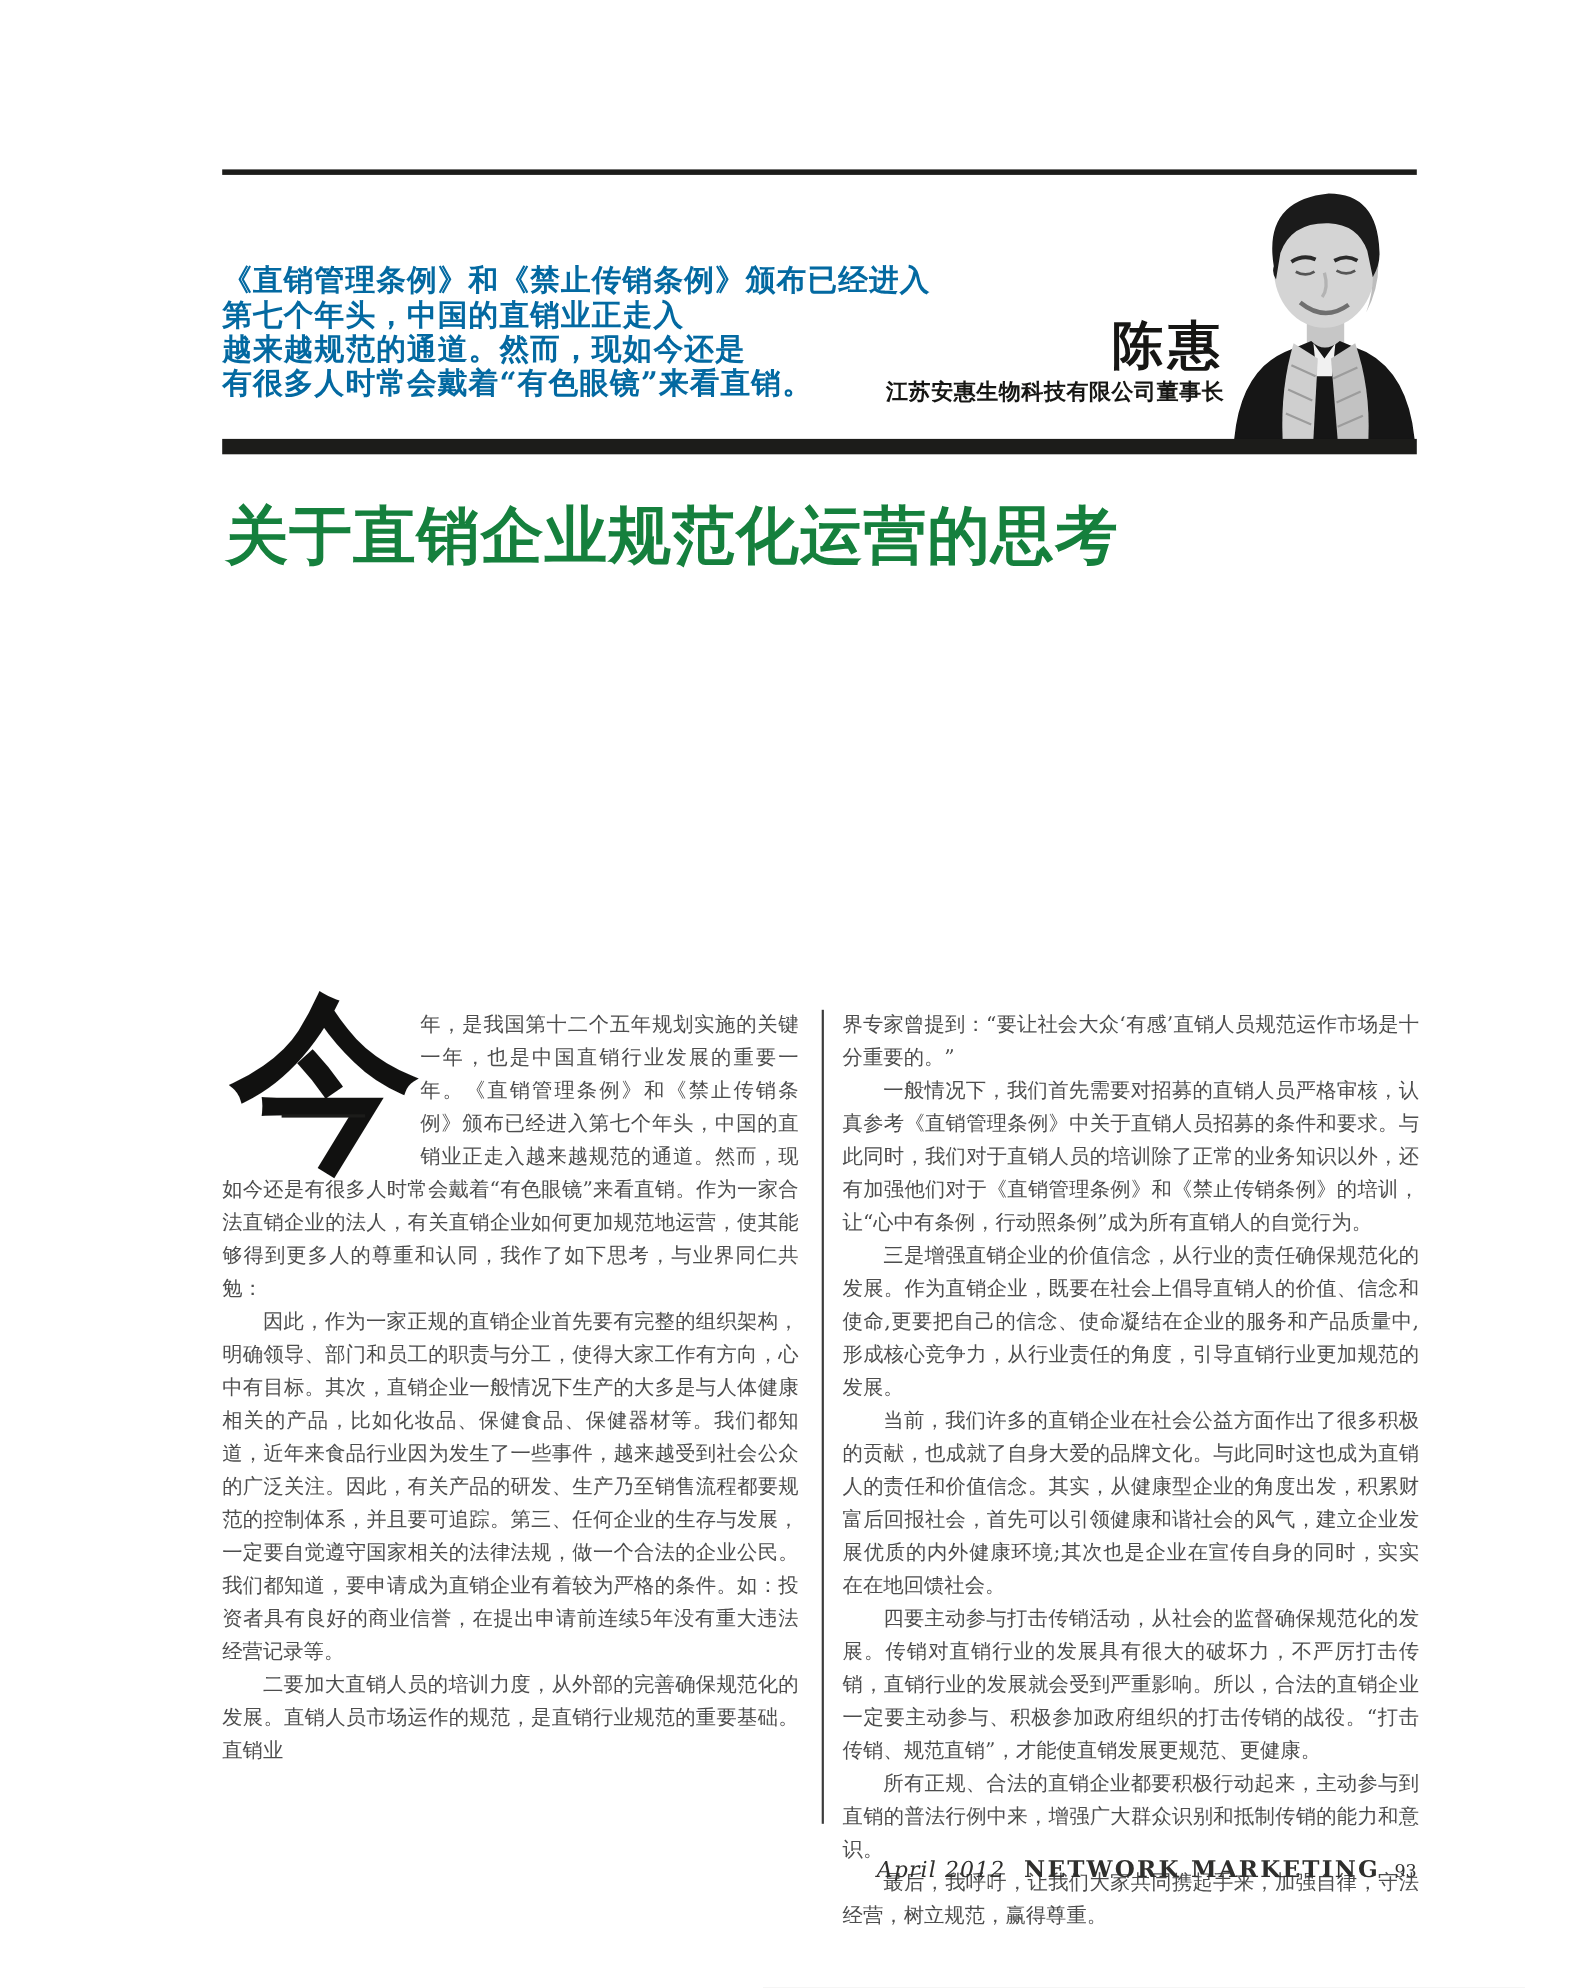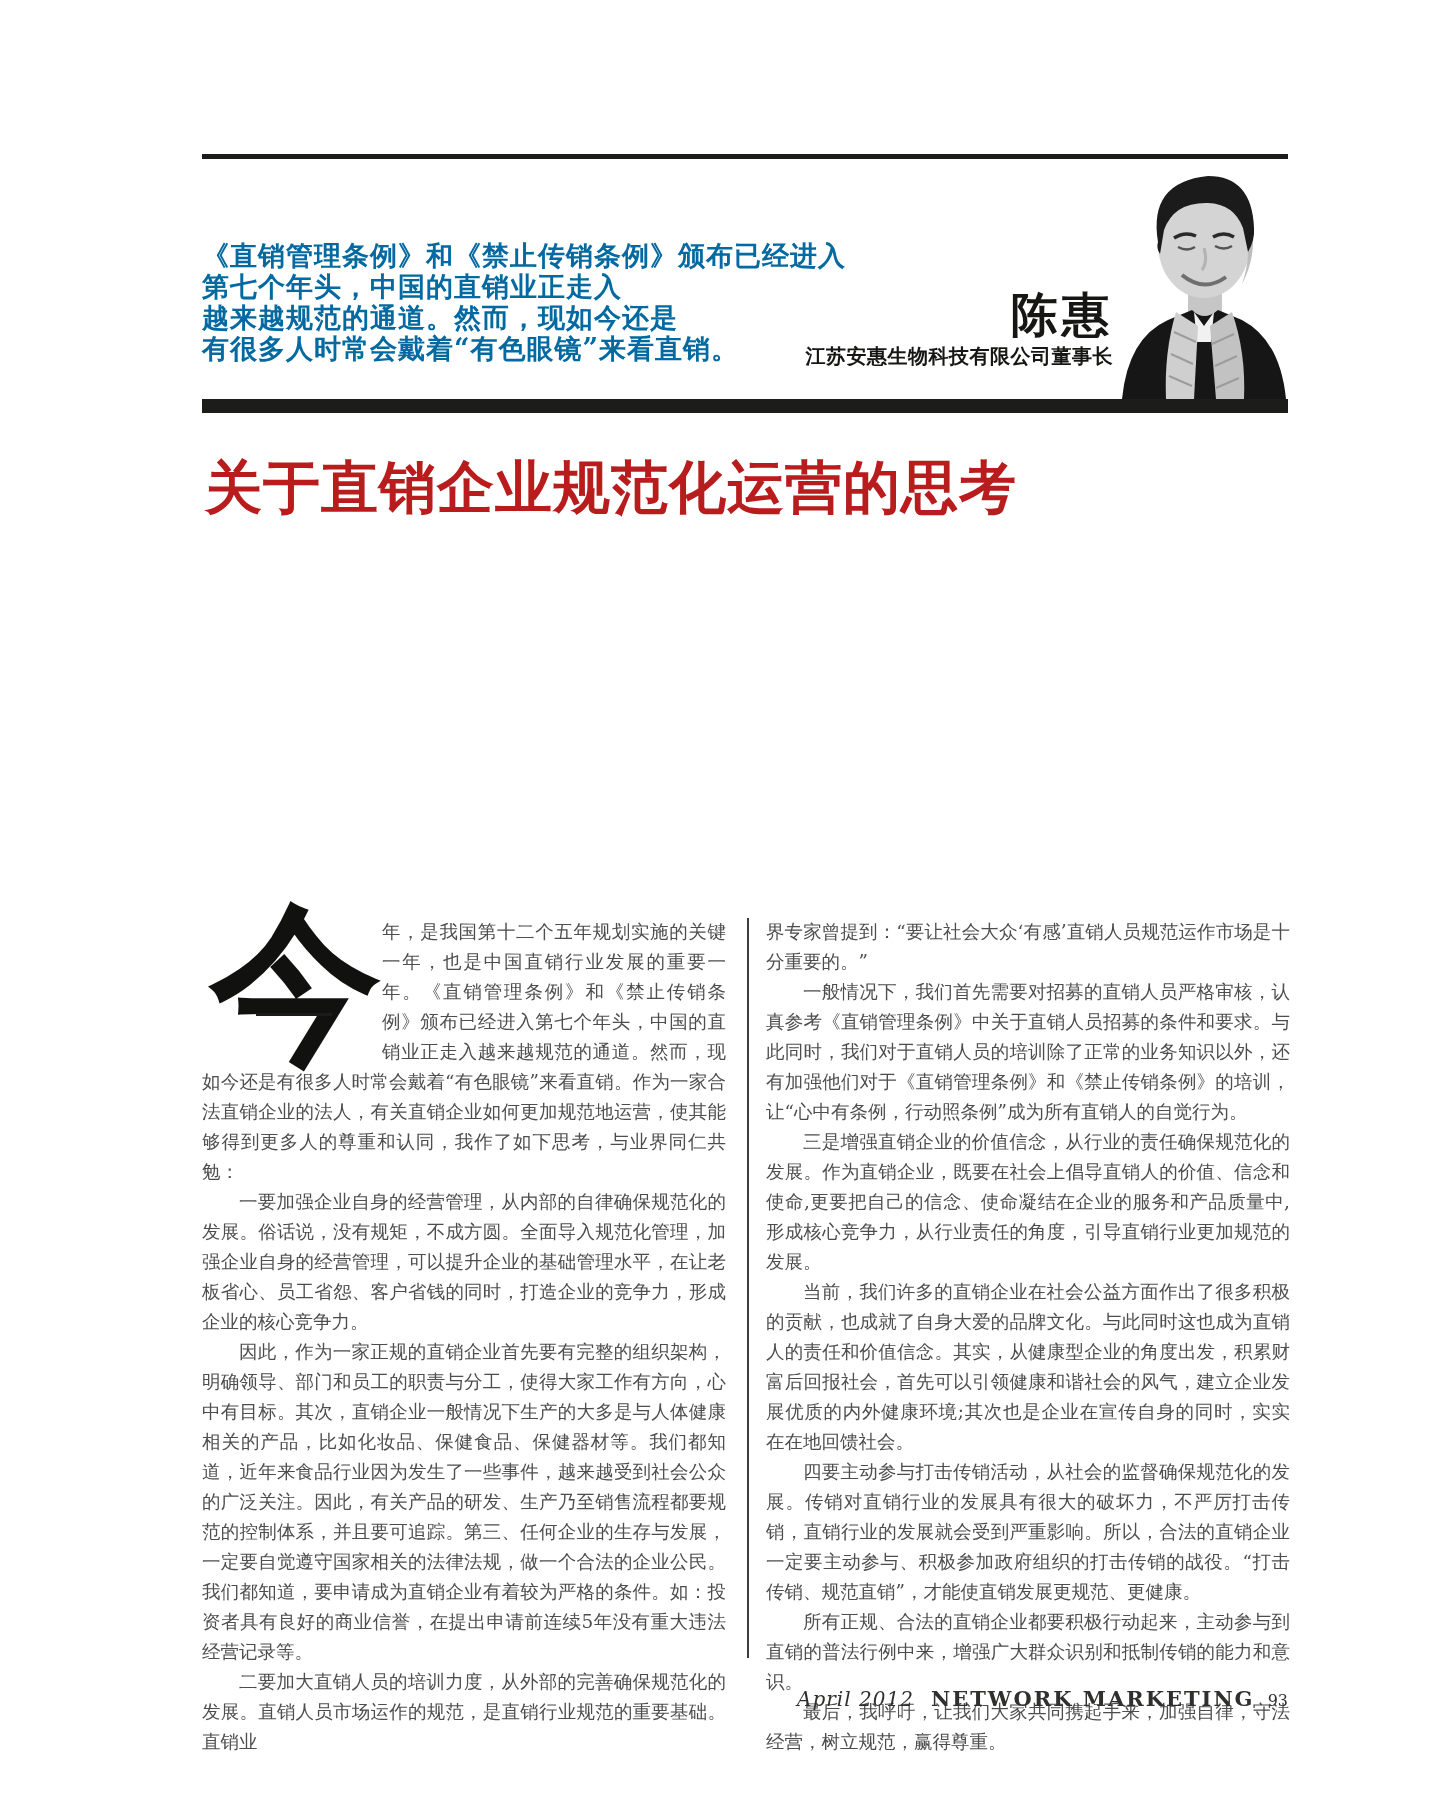--- a/index.html
+++ b/index.html
@@ -35,21 +35,21 @@
   .portrait{
     position:absolute;left:1116px;top:162px;width:174px;height:237px;
   }
   .section-bar{
     position:absolute;left:202px;top:399px;width:1086px;height:14px;
     background:#1c1c1a;
   }
   .article-title{
     position:absolute;left:205px;top:456px;width:1083px;
     font-size:57px;font-weight:bold;letter-spacing:1px;
-    color:#b91c1c;line-height:62px;white-space:nowrap;
+    color:#15803d;line-height:62px;white-space:nowrap;
   }
   
   .article-body{position:absolute;left:0;top:0;width:100%;height:100%;}
   .col{
     position:absolute;top:917px;width:524px;
     font-size:18.5px;line-height:30px;color:#4d4d4d;
     text-align:justify;
   }
   .col-left{left:202px;}
   .col-right{left:766px;}
@@ -146,21 +146,20 @@
 
   <div class="article-body">
 
     <div class="col col-left">
       <p>
         <span class="drop-cap">
           <span class="drop-cap-glyph">今</span>
           <span class="drop-cap-underline"></span>
         </span><span>年，是我国第十二个五年规划实施的关键一年，也是中国直销行业发展的重要一年。《直销管理条例》和《禁止传销条例》颁布已经进入第七个年头，中国的直销业正走入越来越规范的通道。然而，现如今还是有很多人时常会戴着“有色眼镜”来看直销。作为一家合法直销企业的法人，有关直销企业如何更加规范地运营，使其能够得到更多人的尊重和认同，我作了如下思考，与业界同仁共勉：</span>
       </p>
-      <p class="ind">一要加强企业自身的经营管理，从内部的自律确保规范化的发展。俗话说，没有规矩，不成方圆。全面导入规范化管理，加强企业自身的经营管理，可以提升企业的基础管理水平，在让老板省心、员工省怨、客户省钱的同时，打造企业的竞争力，形成企业的核心竞争力。</p>
       <p class="ind">因此，作为一家正规的直销企业首先要有完整的组织架构，明确领导、部门和员工的职责与分工，使得大家工作有方向，心中有目标。其次，直销企业一般情况下生产的大多是与人体健康相关的产品，比如化妆品、保健食品、保健器材等。我们都知道，近年来食品行业因为发生了一些事件，越来越受到社会公众的广泛关注。因此，有关产品的研发、生产乃至销售流程都要规范的控制体系，并且要可追踪。第三、任何企业的生存与发展，一定要自觉遵守国家相关的法律法规，做一个合法的企业公民。我们都知道，要申请成为直销企业有着较为严格的条件。如：投资者具有良好的商业信誉，在提出申请前连续5年没有重大违法经营记录等。</p>
       <p class="ind">二要加大直销人员的培训力度，从外部的完善确保规范化的发展。直销人员市场运作的规范，是直销行业规范的重要基础。直销业</p>
     </div>
 
     <div class="col-divider"></div>
 
     <div class="col col-right">
       <p>界专家曾提到：“要让社会大众‘有感’直销人员规范运作市场是十分重要的。”</p>
       <p class="ind">一般情况下，我们首先需要对招募的直销人员严格审核，认真参考《直销管理条例》中关于直销人员招募的条件和要求。与此同时，我们对于直销人员的培训除了正常的业务知识以外，还有加强他们对于《直销管理条例》和《禁止传销条例》的培训， 让“心中有条例，行动照条例”成为所有直销人的自觉行为。</p>
       <p class="ind">三是增强直销企业的价值信念，从行业的责任确保规范化的发展。作为直销企业，既要在社会上倡导直销人的价值、信念和使命,更要把自己的信念、使命凝结在企业的服务和产品质量中,形成核心竞争力，从行业责任的角度，引导直销行业更加规范的发展。</p>

